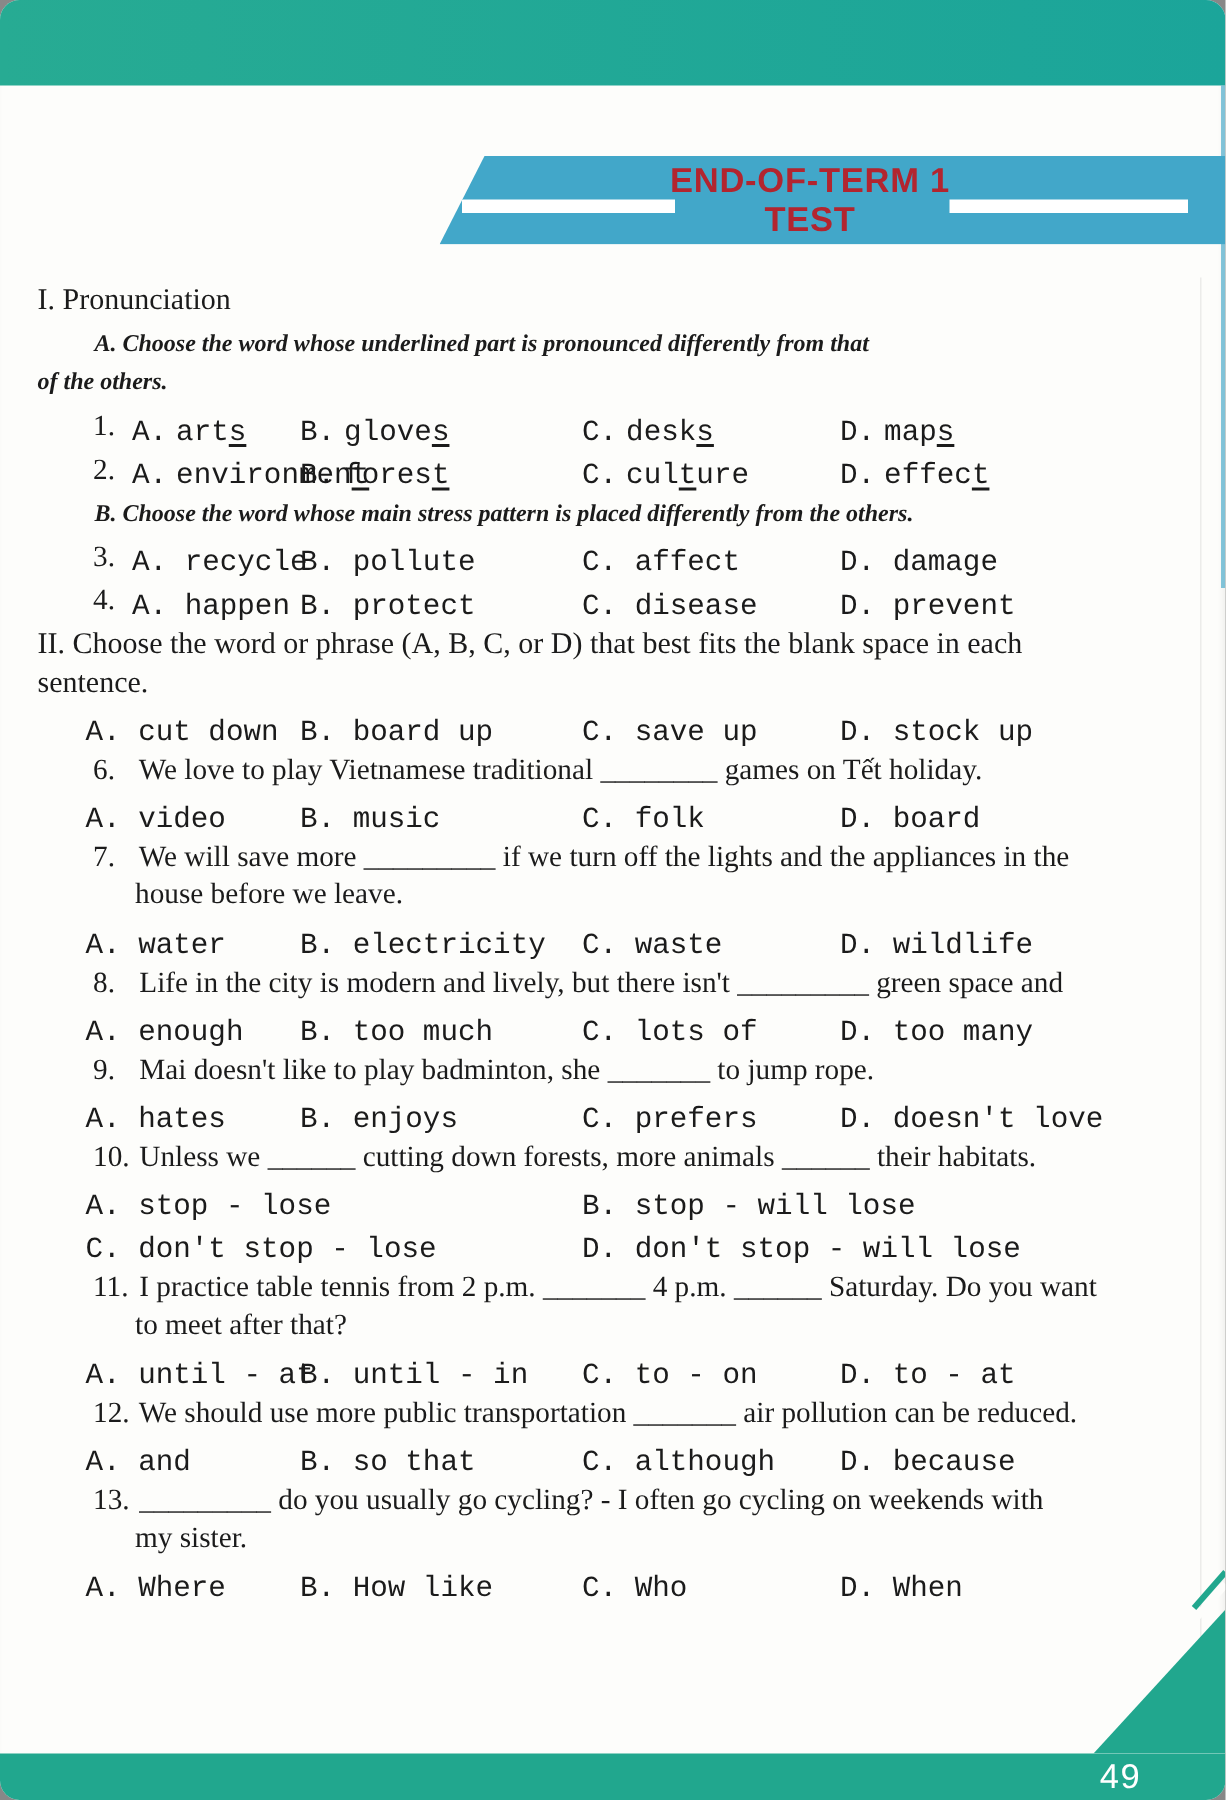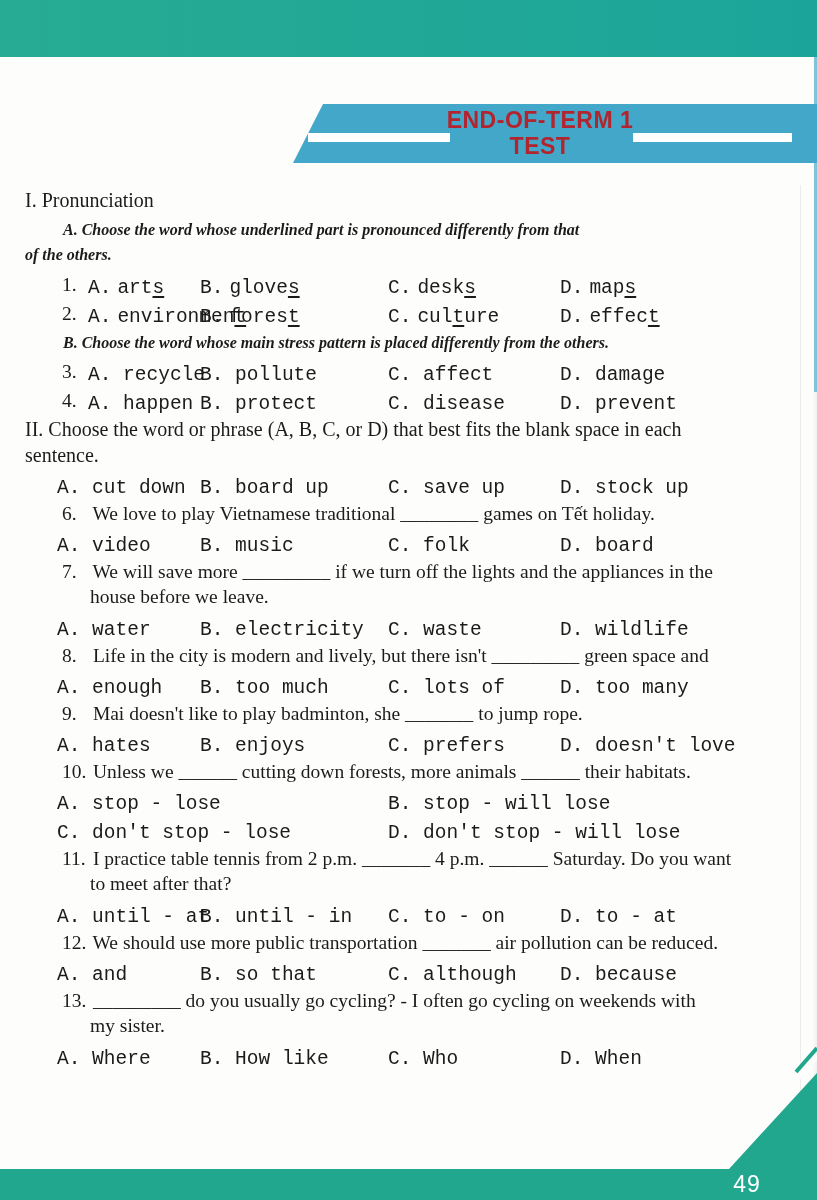--- a/index.html
+++ b/index.html
@@ -6,20 +6,21 @@
   body{background:#888;}
   .page{
     position:relative;
     width:817px;height:1200px;
     margin:0 auto;
     background:var(--paper,#fdfdfb);
     overflow:hidden;
     font-family:"Liberation Serif","DejaVu Serif",serif;
     color:var(--ink,#1b1b1b);
     box-shadow:inset -2px 0 4px rgba(0,0,0,0.06);
+    border-radius:13px;
   }
   
   .top-band{
     position:absolute;left:0;top:0;width:817px;height:57px;
     background:linear-gradient(90deg,var(--band-green,#27ab93),var(--band-green2,#1ba59a));
   }
   .edge-strip{
     position:absolute;right:0;top:57px;width:3px;height:335px;
     background:var(--banner-blue,#42a7c9);opacity:.65;
   }

